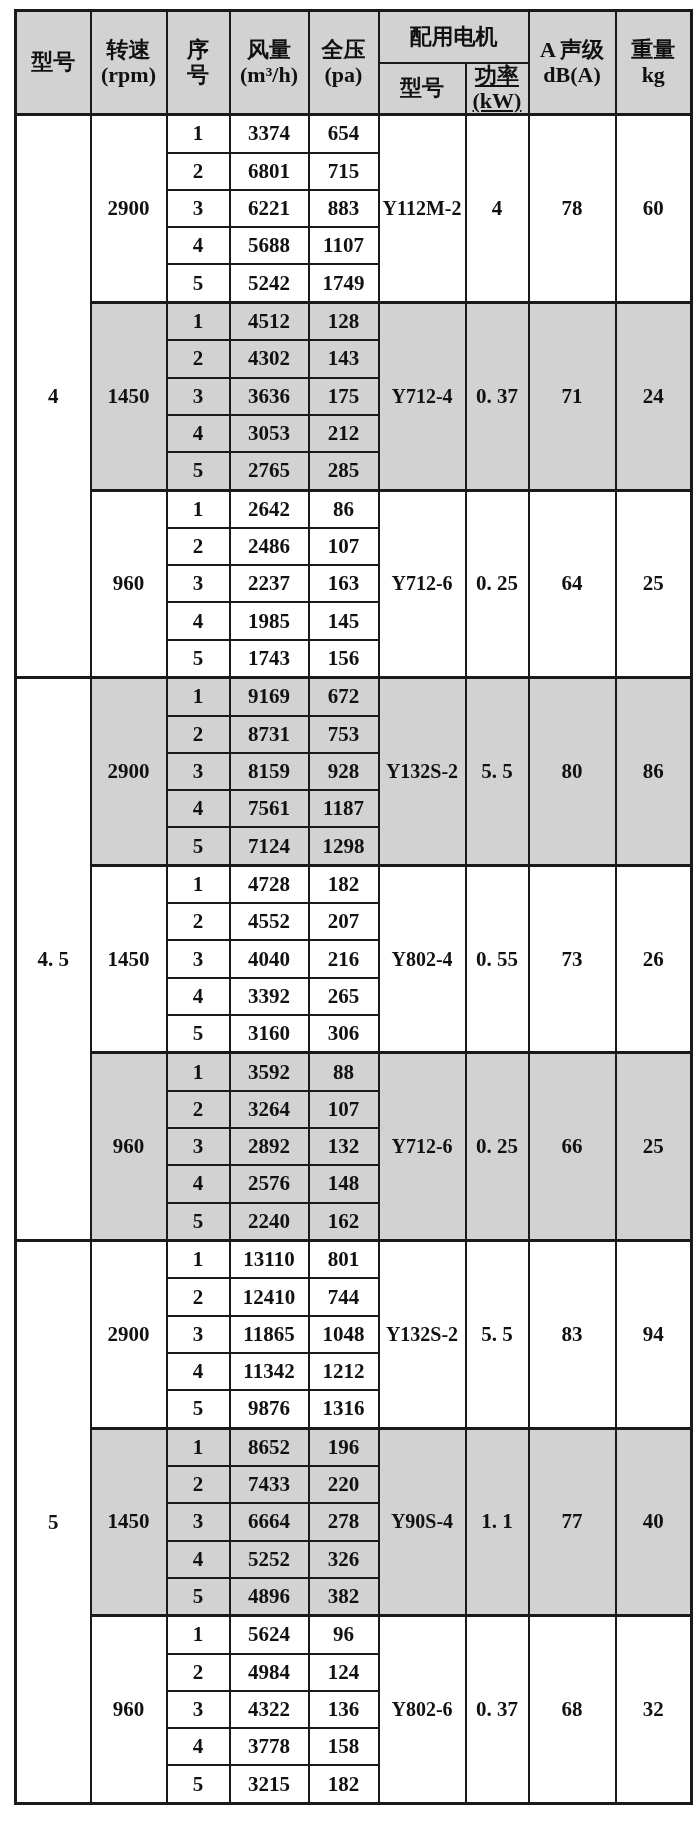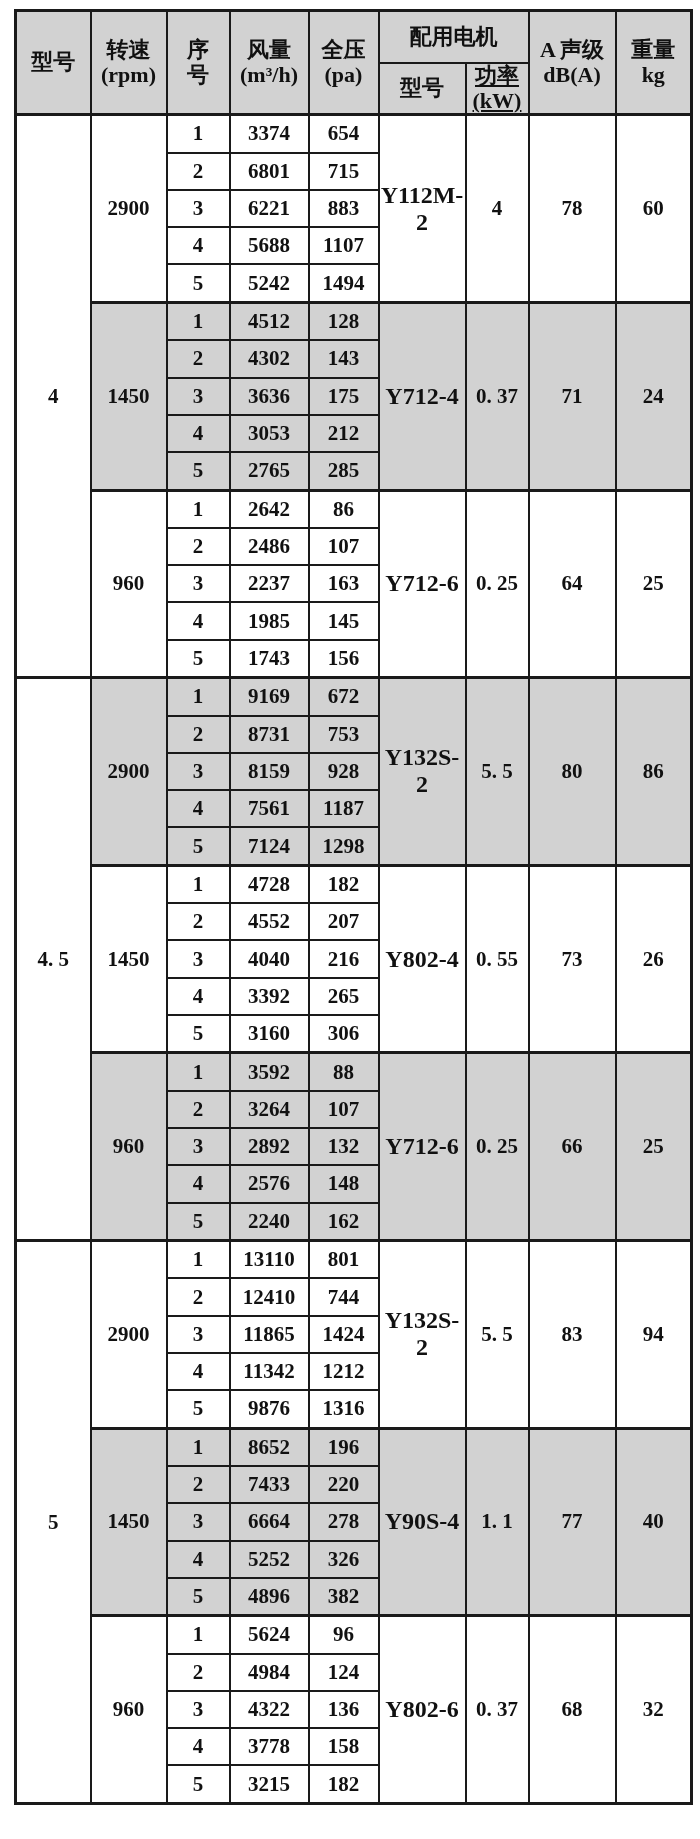--- a/index.html
+++ b/index.html
@@ -32,21 +32,21 @@
     line-height: 1.12;
   }
   .spec thead tr.hdr-top th { height: 50px; }
   .spec thead tr.hdr-sub th { height: 38px; }
   th.power-hdr { font-size: 14px; line-height: 1.15; text-decoration: underline; }
   .spec tbody td {
     font-weight: bold;
     font-size: 21px;
     background: #ffffff;
   }
-  .spec tbody td.motor-model-cell { font-size: 24px; }
+  .spec tbody td.motor-model-cell { font-size: 20px; }
   .spec tbody tr.shaded td { background: #d2d2d2; }
   .spec tbody td.model-cell { background: #ffffff !important; }
   .spec tbody tr.section-start td { border-top-width: 3px; }
   .spec tbody tr.group-start td { border-top-width: 3px; }
   .hline { display: block; }
 </style>
 </head>
 <body>
 
 <div class="page">
@@ -128,21 +128,21 @@
           <td class="pressure-cell">883</td>
         </tr>
         <tr>
           <td class="seq-cell">4</td>
           <td class="airflow-cell">5688</td>
           <td class="pressure-cell">1107</td>
         </tr>
         <tr>
           <td class="seq-cell">5</td>
           <td class="airflow-cell">5242</td>
-          <td class="pressure-cell">1494</td>
+          <td class="pressure-cell">1749</td>
         </tr>
         <tr class="shaded section-start">
           <td class="speed-cell" rowspan="5">1450</td>
           <td class="seq-cell">1</td>
           <td class="airflow-cell">4512</td>
           <td class="pressure-cell">128</td>
           <td class="motor-model-cell" rowspan="5">Y712-4</td>
           <td class="power-cell" rowspan="5">0. 37</td>
           <td class="noise-cell" rowspan="5">71</td>
           <td class="weight-cell" rowspan="5">24</td>
@@ -300,21 +300,21 @@
           <td class="weight-cell" rowspan="5">94</td>
         </tr>
         <tr>
           <td class="seq-cell">2</td>
           <td class="airflow-cell">12410</td>
           <td class="pressure-cell">744</td>
         </tr>
         <tr>
           <td class="seq-cell">3</td>
           <td class="airflow-cell">11865</td>
-          <td class="pressure-cell">1424</td>
+          <td class="pressure-cell">1048</td>
         </tr>
         <tr>
           <td class="seq-cell">4</td>
           <td class="airflow-cell">11342</td>
           <td class="pressure-cell">1212</td>
         </tr>
         <tr>
           <td class="seq-cell">5</td>
           <td class="airflow-cell">9876</td>
           <td class="pressure-cell">1316</td>

